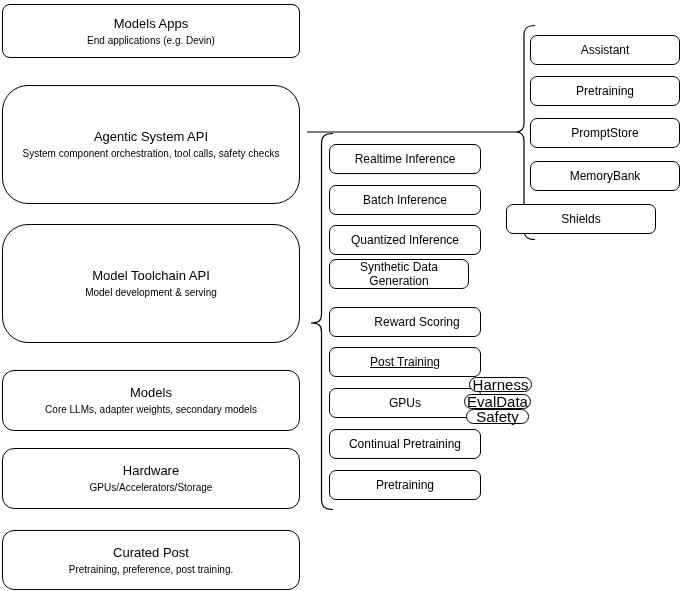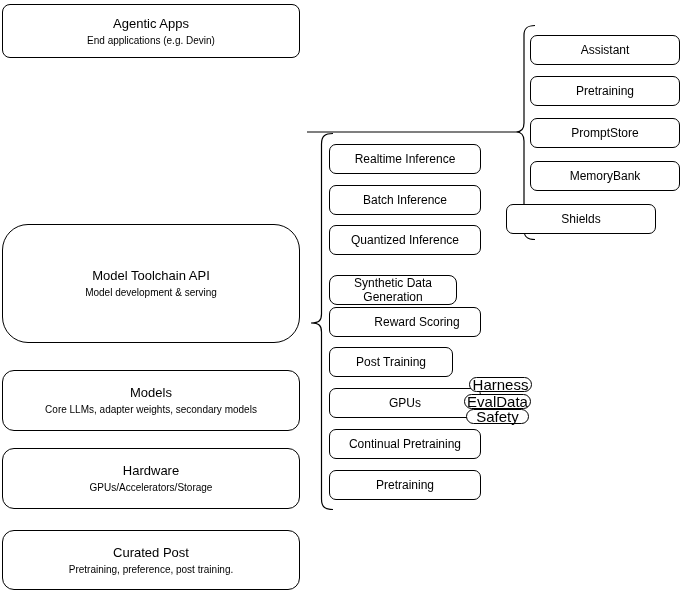--- a/index.html
+++ b/index.html
@@ -73,24 +73,28 @@
   <svg class="connector-layer" viewBox="0 0 682 591" xmlns="http://www.w3.org/2000/svg">
 
     <path d="M307,132 L516,132" fill="none" stroke="#000000" stroke-width="1.2"></path>
 
     <path d="M333,133.5 C325,133.5 321.5,136 321.5,144 L321.5,314 C321.5,320 319.5,323 311,323 C319.5,323 321.5,326 321.5,332 L321.5,499 C321.5,507 325,509.5 333,509.5" fill="none" stroke="#000000" stroke-width="1.2"></path>
 
     <path d="M535,25.5 C527.5,25.5 524,28 524,35 L524,123 C524,128.5 521.5,132 516,132 C521.5,132 524,135.5 524,141 L524,230 C524,237 527.5,239.5 535,239.5" fill="none" stroke="#000000" stroke-width="1.2"></path>
   </svg>
 
   <div class="node big-node" style="left:2px; top:4px; width:298px; height:54px; border-radius:8px;">
-    <div class="title">Agentic Apps</div>
+    <div class="title">Models Apps</div>
     <div class="subtitle">End applications (e.g. Devin)</div>
   </div>
 
+  <div class="node big-node" style="left:2px; top:85px; width:298px; height:119px; border-radius:26px;">
+    <div class="title">Agentic System API</div>
+    <div class="subtitle">System component orchestration, tool calls, safety checks</div>
+  </div>
 
   <div class="node big-node" style="left:2px; top:224px; width:298px; height:119px; border-radius:26px;">
     <div class="title">Model Toolchain API</div>
     <div class="subtitle">Model development &amp; serving</div>
   </div>
 
   <div class="node big-node" style="left:2px; top:370px; width:298px; height:61px; border-radius:12px;">
     <div class="title">Models</div>
     <div class="subtitle">Core LLMs, adapter weights, secondary models</div>
   </div>
@@ -101,23 +105,23 @@
   </div>
 
   <div class="node big-node" style="left:2px; top:530px; width:298px; height:60px; border-radius:12px;">
     <div class="title">Curated Post</div>
     <div class="subtitle">Pretraining, preference, post training.</div>
   </div>
 
   <div class="node small-node" style="left:329px; top:144px; width:152px; height:30px;">Realtime Inference</div>
   <div class="node small-node" style="left:329px; top:185px; width:152px; height:30px;">Batch Inference</div>
   <div class="node small-node" style="left:329px; top:225px; width:152px; height:30px;">Quantized Inference</div>
-  <div class="node small-node" style="left:329px; top:275px; width:128px; height:30px;border-radius:8px;">Synthetic Data Generation</div>
+  <div class="node small-node" style="left:329px; top:259px; width:140px; height:30px;">Synthetic Data Generation</div>
   <div class="node small-node" style="left:329px; top:307px; width:152px; height:30px;padding-left:24px;">Reward Scoring</div>
-  <div class="node small-node" style="left:329px; top:347px; width:124px; height:30px;">Post Training</div>
+  <div class="node small-node" style="left:329px; top:347px; width:152px; height:30px;text-decoration:underline;">Post Training</div>
   <div class="node small-node" style="left:329px; top:388px; width:152px; height:30px;">GPUs</div>
   <div class="node small-node" style="left:329px; top:429px; width:152px; height:30px;">Continual Pretraining</div>
   <div class="node small-node" style="left:329px; top:470px; width:152px; height:30px;">Pretraining</div>
 
   <div class="pill" style="left:469px; top:377px; width:63px; height:15px;">Harness</div>
   <div class="pill" style="left:464px; top:394px; width:67px; height:15px;">EvalData</div>
   <div class="pill" style="left:466px; top:409px; width:63px; height:15px;">Safety</div>
 
   <div class="node small-node" style="left:530px; top:35px; width:150px; height:30px;">Assistant</div>
   <div class="node small-node" style="left:530px; top:76px; width:150px; height:30px;">Pretraining</div>

